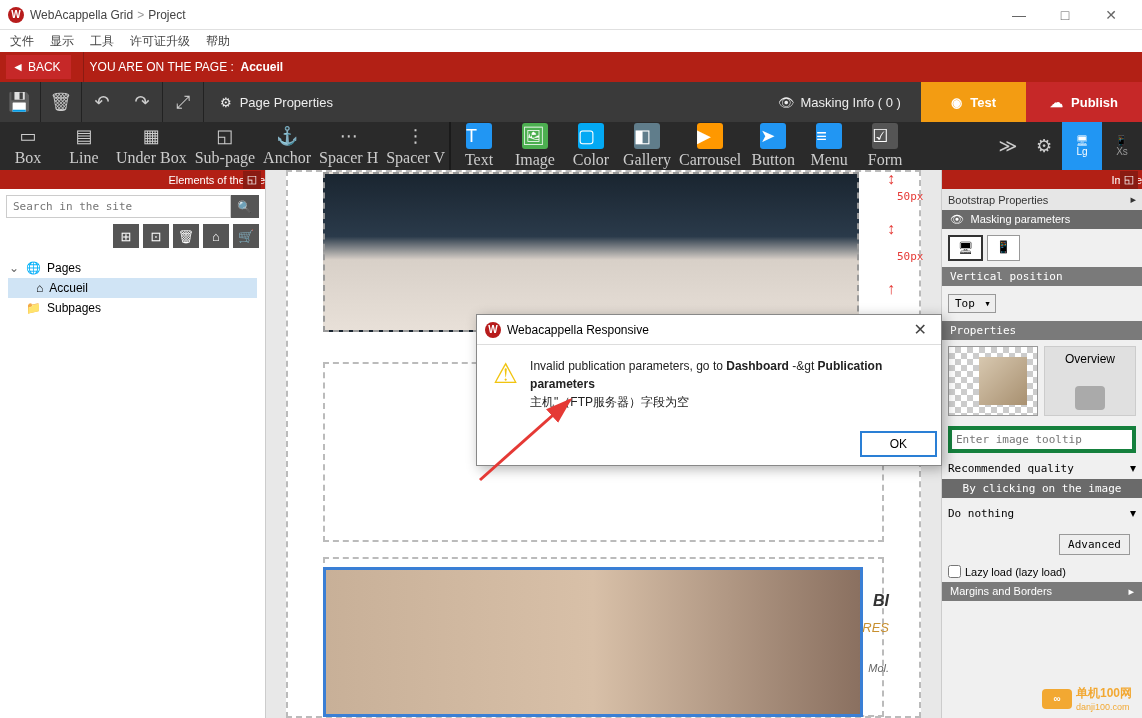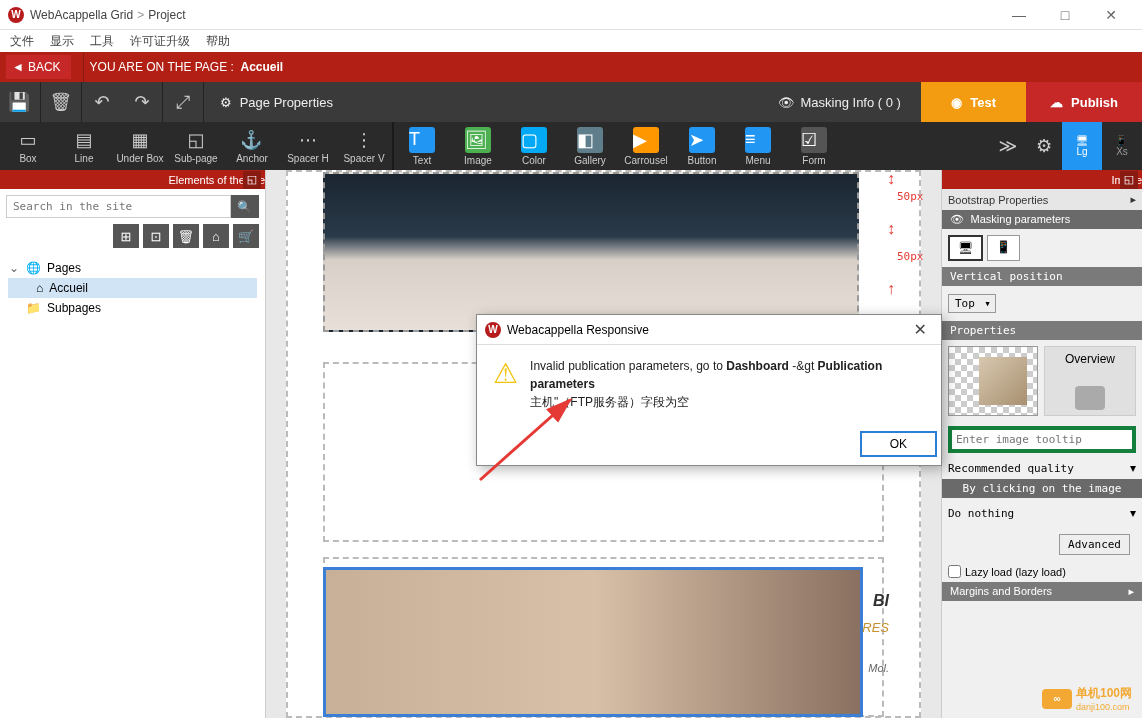--- a/index.html
+++ b/index.html
@@ -21,21 +21,21 @@
 .tb1-btn{width:40px;height:40px;display:flex;align-items:center;justify-content:center;color:#ccc;font-size:18px}
 .tb1-sep{width:1px;height:40px;background:#222}
 .tb1-text{display:flex;align-items:center;gap:8px;color:#eee;padding:0 16px;font-size:13px}
 .tb1-right{margin-left:auto;display:flex;height:40px}
 .tb1-mask{display:flex;align-items:center;gap:6px;color:#eee;padding:0 20px;font-size:13px}
 .tb1-test{background:#f39c12;display:flex;align-items:center;gap:8px;color:#fff;padding:0 30px;font-weight:bold;font-size:13px}
 .tb1-publish{background:#c62828;display:flex;align-items:center;gap:8px;color:#fff;padding:0 24px;font-weight:bold;font-size:13px}
 .toolbar2{height:48px;background:#2a2a2a;display:flex;align-items:stretch}
 .tb2-btn{min-width:56px;display:flex;flex-direction:column;align-items:center;justify-content:center;color:#ccc;gap:2px;padding:0 4px}
 .tb2-btn .ico{font-size:18px;height:22px;display:flex;align-items:center}
-.tb2-btn .lbl{font-size:10px;font-family:Liberation Sans, sans-serif}
+.tb2-btn .lbl{font-size:16px;font-family:Liberation Serif, serif}
 .tb2-sep{width:2px;background:#1a1a1a}
 .tb2-right{margin-left:auto;display:flex;align-items:stretch}
 .tb2-icon{width:36px;display:flex;align-items:center;justify-content:center;color:#ccc;font-size:18px}
 .tb2-lg{background:#2196f3;color:#fff;width:40px;display:flex;flex-direction:column;align-items:center;justify-content:center;font-size:10px}
 .tb2-xs{width:40px;display:flex;flex-direction:column;align-items:center;justify-content:center;color:#999;font-size:10px}
 .main{display:flex;height:548px}
 .leftpanel{width:266px;background:#fff;border-right:1px solid #ccc;display:flex;flex-direction:column}
 .panel-hdr{height:19px;background:#b22015;color:#fff;display:flex;align-items:center;justify-content:flex-end;font-family:monospace;font-size:11px;position:relative}
 .panel-hdr .popicon{position:absolute;right:4px;width:18px;height:18px;background:#8a1b12;display:flex;align-items:center;justify-content:center}
 .searchrow{display:flex;margin:6px;gap:0}

